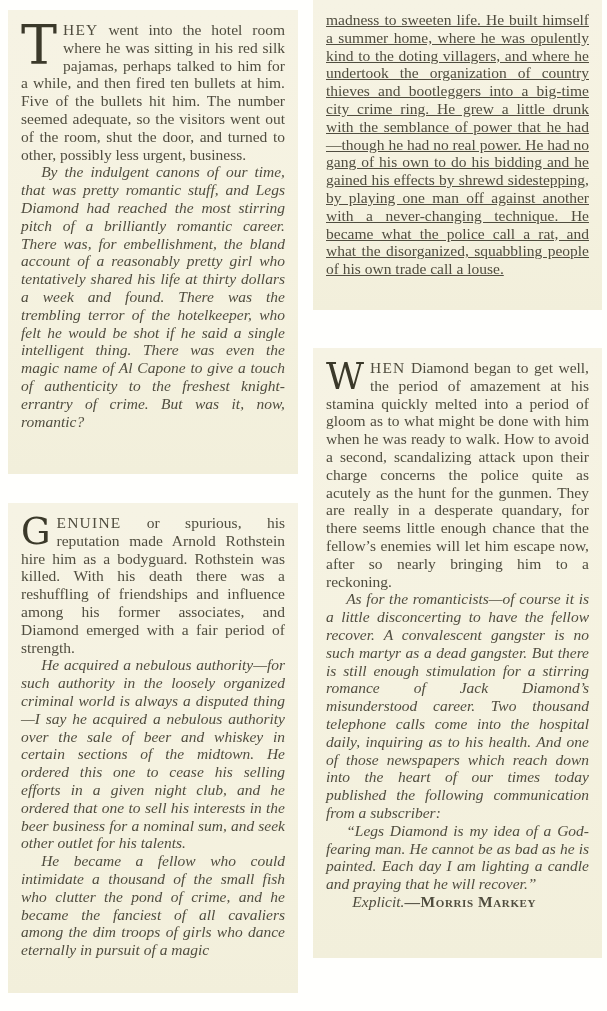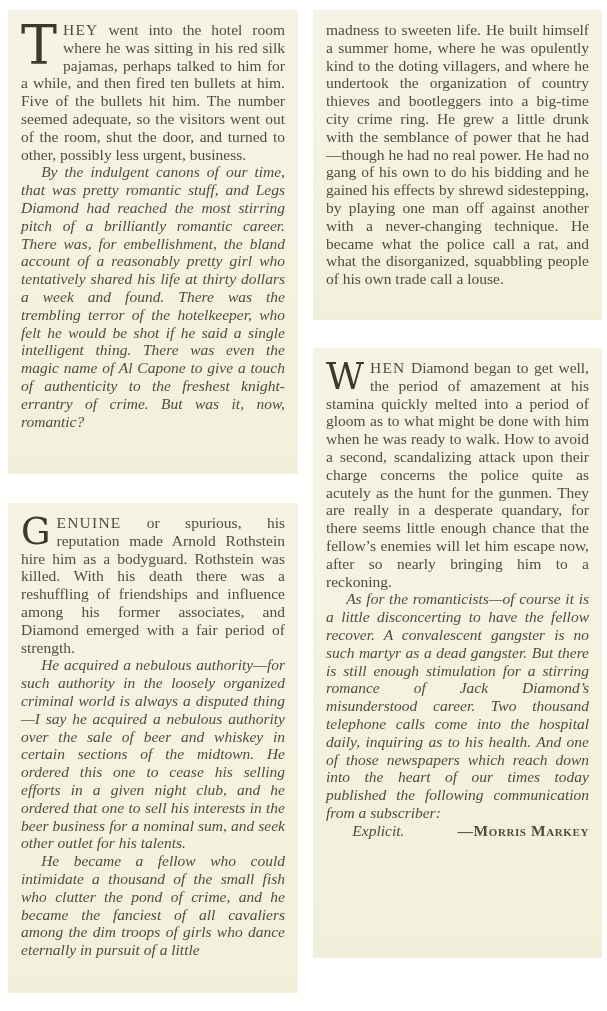--- a/index.html
+++ b/index.html
@@ -19,21 +19,21 @@
     position: absolute;
     box-sizing: border-box;
     background: linear-gradient(180deg, #f6f3e4 0%, #f5f2e0 55%, #f2efdb 100%);
     color: #504d3f;
     font-size: 15.5px;
     line-height: 17.8px;
     padding: 11px 13px 12px 13px;
   }
   #block-left-top    { left: 8px;   top: 10px;  width: 290px; min-height: 464px; }
   #block-left-bottom { left: 8px;   top: 503px; width: 290px; min-height: 490px; }
-  #block-right-top   { left: 313px; top: 10px;  width: 289px; min-height: 310px; }
+  #block-right-top   { left: 313px; top: 0;  width: 289px; min-height: 310px; text-decoration: underline; }
   #block-right-bottom{ left: 313px; top: 348px; width: 289px; min-height: 610px; }
 
   .para {
     margin: 0;
     text-align: justify;
   }
   .para.cont {
     text-indent: 1.3em;
     font-style: italic;
   }
@@ -49,21 +49,21 @@
   }
   .dropcap.lines-2 {
     font-size: 37px;
     line-height: 31px;
   }
   .lead-word {
     letter-spacing: 1.2px;
   }
   .sig-row {
     display: flex;
-    justify-content: space-between;
+    justify-content: flex-start;
     align-items: baseline;
     margin: 0;
   }
   .explicit-label {
     font-style: italic;
     padding-left: 1.7em;
   }
   .author-name {
     font-variant: small-caps;
     letter-spacing: 0.6px;
@@ -76,29 +76,30 @@
 <div id="page">
 
   <section class="text-block" id="block-left-top">
     <p class="para opening"><span class="dropcap lines-3">T</span><span class="lead-word">HEY</span><span> went into the hotel room where he was sitting in his red silk pajamas, perhaps talked to him for a while, and then fired ten bullets at him. Five of the bullets hit him. The number seemed adequate, so the visitors went out of the room, shut the door, and turned to other, possibly less urgent, business.</span></p>
     <p class="para cont">By the indulgent canons of our time, that was pretty romantic stuff, and Legs Diamond had reached the most stirring pitch of a brilliantly romantic career. There was, for embellishment, the bland account of a reasonably pretty girl who tentatively shared his life at thirty dollars a week and found. There was the trembling terror of the hotelkeeper, who felt he would be shot if he said a single intelligent thing. There was even the magic name of Al Capone to give a touch of authenticity to the freshest knight-errantry of crime. But was it, now, romantic?</p>
   </section>
 
   <section class="text-block" id="block-left-bottom">
     <p class="para opening"><span class="dropcap lines-2">G</span><span class="lead-word">ENUINE</span><span> or spurious, his reputation made Arnold Rothstein hire him as a bodyguard. Rothstein was killed. With his death there was a reshuffling of friendships and influence among his former associates, and Diamond emerged with a fair period of strength.</span></p>
     <p class="para cont">He acquired a nebulous authority—for such authority in the loosely organized criminal world is always a disputed thing—I say he acquired a nebulous authority over the sale of beer and whiskey in certain sections of the midtown. He ordered this one to cease his selling efforts in a given night club, and he ordered that one to sell his interests in the beer business for a nominal sum, and seek other outlet for his talents.</p>
-    <p class="para cont">He became a fellow who could intimidate a thousand of the small fish who clutter the pond of crime, and he became the fanciest of all cavaliers among the dim troops of girls who dance eternally in pursuit of a little</p>
+    <p class="para cont">He became a fellow who could intimidate a thousand of the small fish who clutter the pond of crime, and he became the fanciest of all cavaliers among the dim troops of girls who dance eternally in pursuit of a magic</p>
   </section>
 
   <section class="text-block" id="block-right-top">
     <p class="para">madness to sweeten life. He built himself a summer home, where he was opulently kind to the doting villagers, and where he undertook the organization of country thieves and bootleggers into a big-time city crime ring. He grew a little drunk with the semblance of power that he had—though he had no real power. He had no gang of his own to do his bidding and he gained his effects by shrewd sidestepping, by playing one man off against another with a never-changing technique. He became what the police call a rat, and what the disorganized, squabbling people of his own trade call a louse.</p>
   </section>
 
   <section class="text-block" id="block-right-bottom">
     <p class="para opening"><span class="dropcap lines-2">W</span><span class="lead-word">HEN</span><span> Diamond began to get well, the period of amazement at his stamina quickly melted into a period of gloom as to what might be done with him when he was ready to walk. How to avoid a second, scandalizing attack upon their charge concerns the police quite as acutely as the hunt for the gunmen. They are really in a desperate quandary, for there seems little enough chance that the fellow’s enemies will let him escape now, after so nearly bringing him to a reckoning.</span></p>
     <p class="para cont">As for the romanticists—of course it is a little disconcerting to have the fellow recover. A convalescent gangster is no such martyr as a dead gangster. But there is still enough stimulation for a stirring romance of Jack Diamond’s misunderstood career. Two thousand telephone calls come into the hospital daily, inquiring as to his health. And one of those newspapers which reach down into the heart of our times today published the following communication from a subscriber:</p>
+    <p class="para cont">“Legs Diamond is my idea of a God-fearing man. He cannot be as bad as he is painted. Each day I am lighting a candle and praying that he will recover.”</p>
     <p class="para sig-row">
       <span class="explicit-label">Explicit.</span>
       <span class="author-name">—Morris Markey</span>
     </p>
   </section>
 
 </div>
 
 </body></html>

